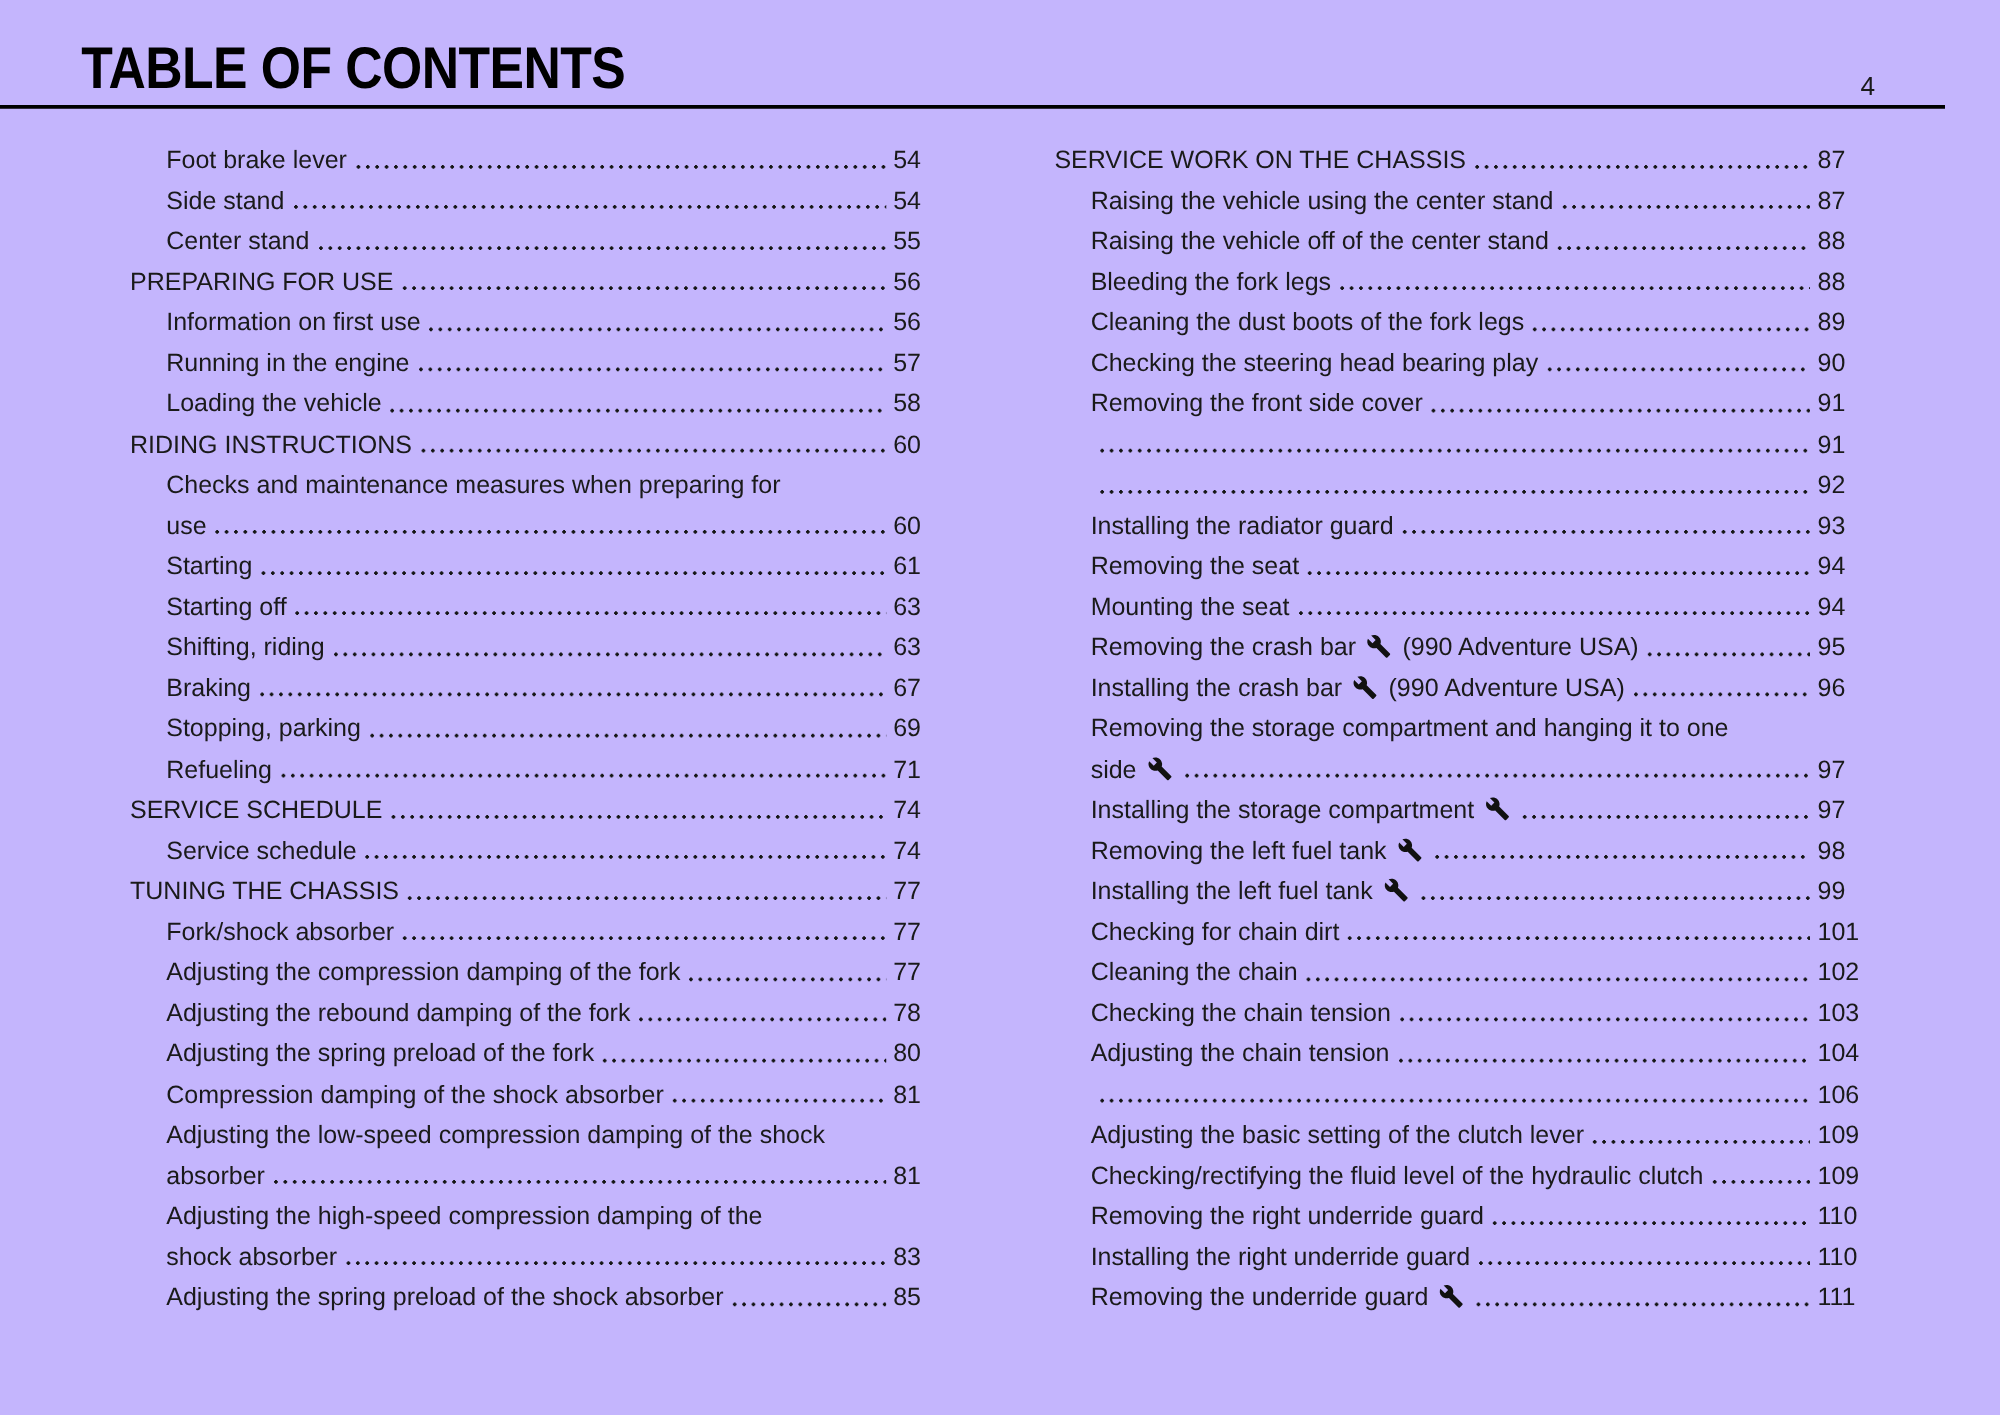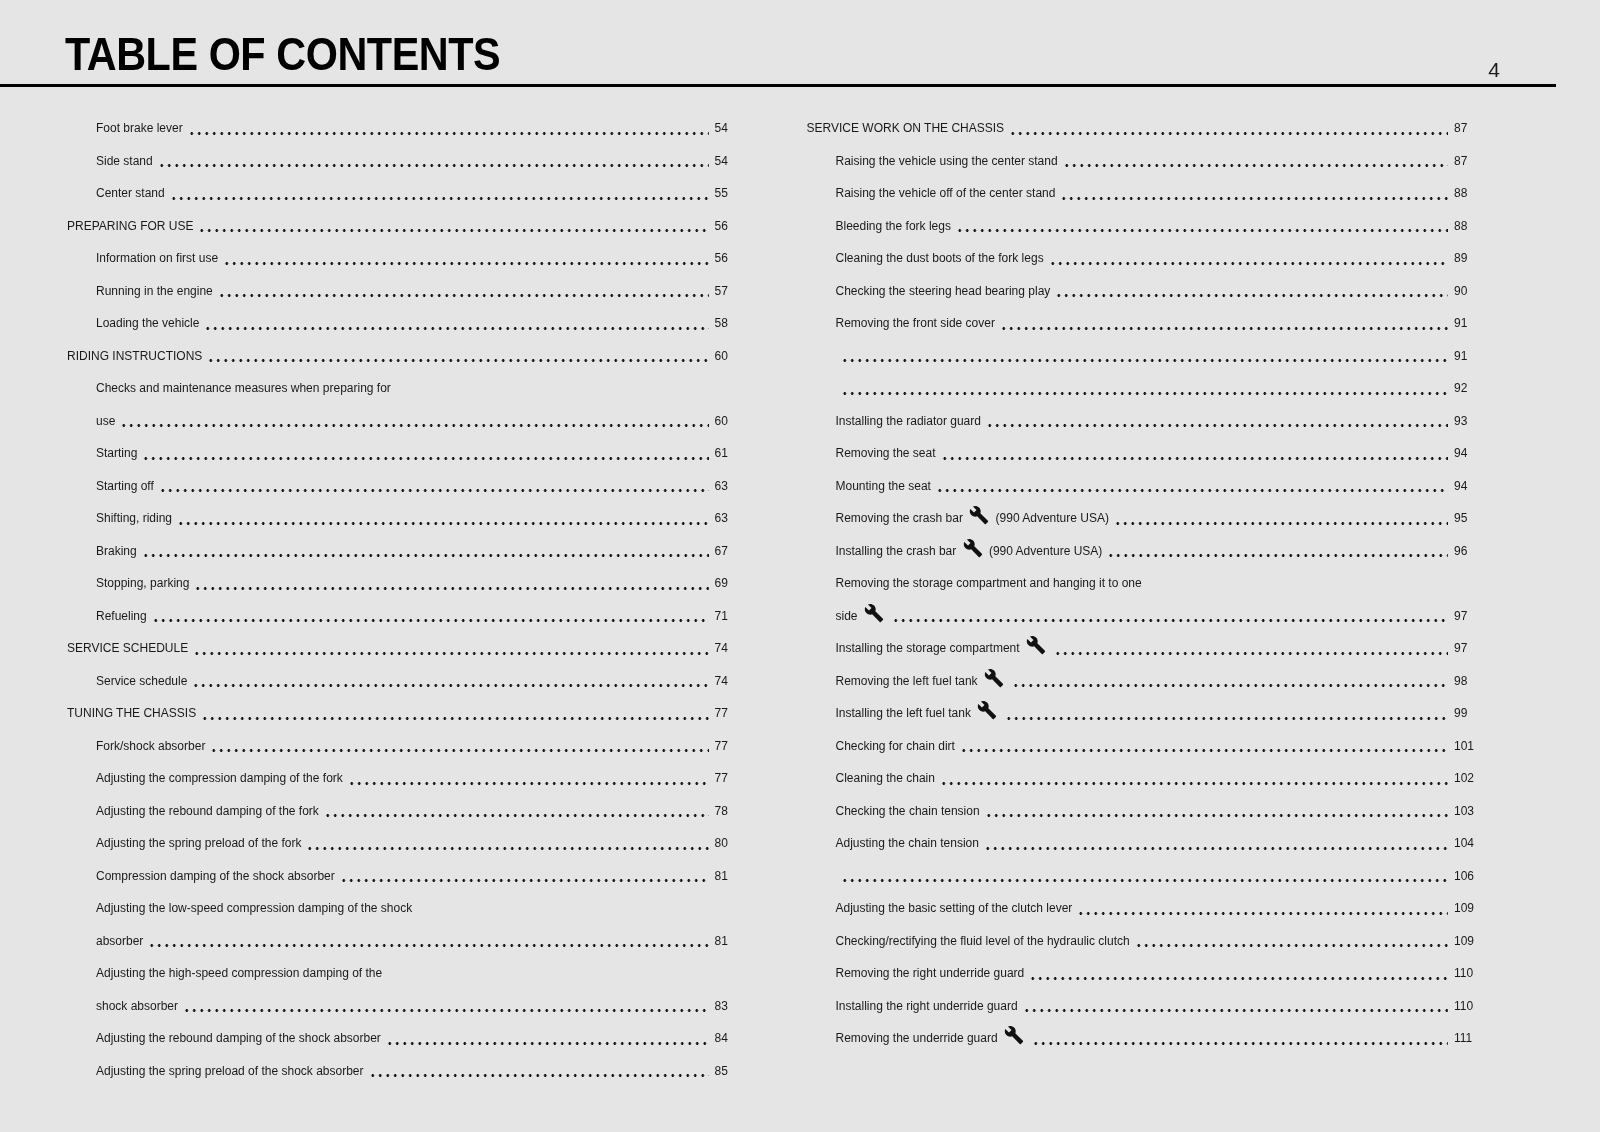--- a/index.html
+++ b/index.html
@@ -1,20 +1,20 @@
 <!DOCTYPE html>
 <html><head>
 <meta charset="utf-8">
 <style>
   html, body { margin: 0; padding: 0; background: #ffffff; }
   .page {
     position: relative;
     width: 1600px;
     height: 1132px;
-    background: #e5e5e5;
+    background: #c4b5fd;
     font-family: "Liberation Sans", "DejaVu Sans", sans-serif;
     color: #1a1a1a;
     overflow: hidden;
   }
   .header-title {
     position: absolute;
     left: 65px;
     top: 28px;
     margin: 0;
     font-size: 47px;
@@ -43,21 +43,21 @@
   }
   .columns {
     position: absolute;
     top: 112px;
     left: 67px;
     right: 100px;
     display: flex;
     gap: 46px;
   }
   .col { flex: 1; min-width: 0; }
-  .entry { font-size: 12px; }
+  .entry { font-size: 20px; margin-left: 37px; }
   .entry .line { line-height: 32.5px; }
   .entry.lvl1 { padding-left: 0; }
   .entry.lvl2 { padding-left: 29px; }
   .line.last { display: flex; align-items: baseline; }
   .line .txt { white-space: nowrap; }
   .leader {
     flex: 1 1 0;
     min-width: 0;
     align-self: flex-end;
     height: 3px;
@@ -258,27 +258,20 @@
         <div class="entry lvl2">
           <div class="line"><span class="txt">Adjusting the high-speed compression damping of the</span></div>
           <div class="line last">
             <span class="txt">shock absorber</span>
             <span class="leader"></span>
             <span class="pg">83</span>
           </div>
         </div>
         <div class="entry lvl2">
           <div class="line last">
-            <span class="txt">Adjusting the rebound damping of the shock absorber</span>
-            <span class="leader"></span>
-            <span class="pg">84</span>
-          </div>
-        </div>
-        <div class="entry lvl2">
-          <div class="line last">
             <span class="txt">Adjusting the spring preload of the shock absorber</span>
             <span class="leader"></span>
             <span class="pg">85</span>
           </div>
         </div>
       </section>
     <section class="col" id="col-right">
         <div class="entry lvl1">
           <div class="line last">
             <span class="txt">SERVICE WORK ON THE CHASSIS</span>

